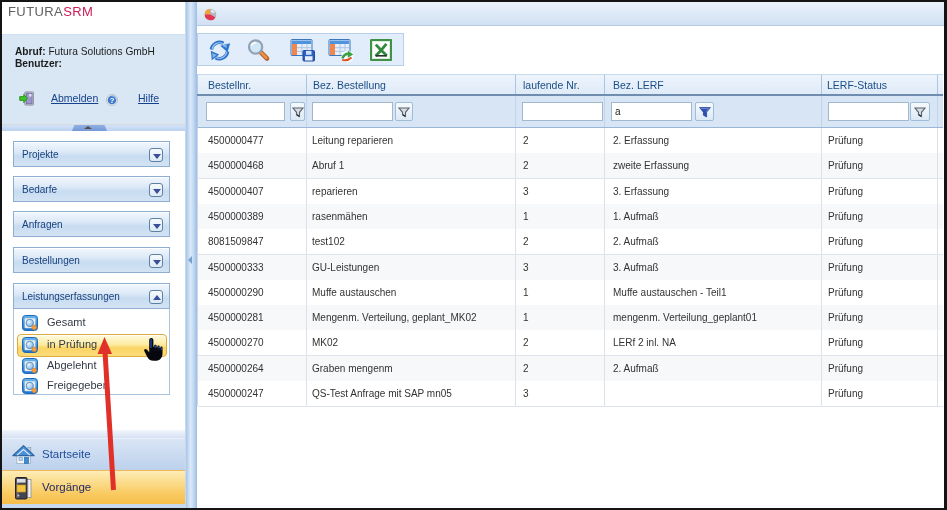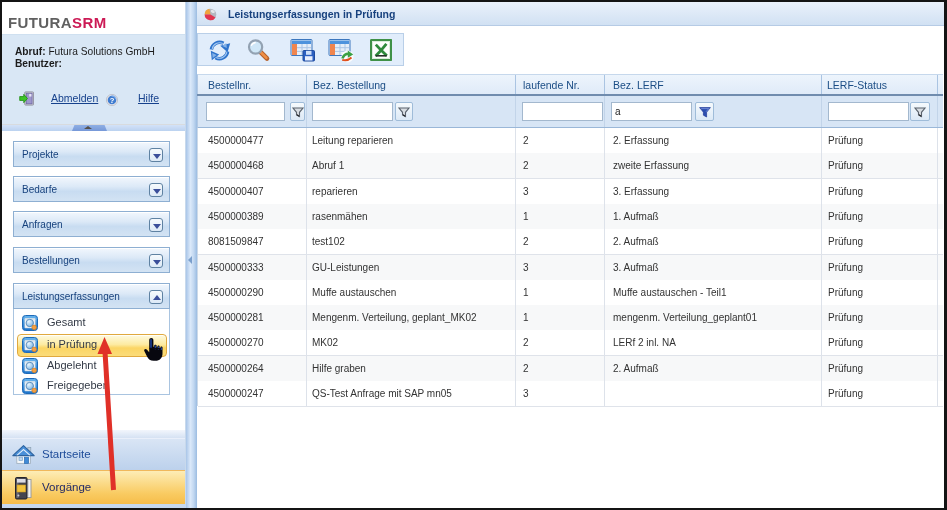--- a/index.html
+++ b/index.html
@@ -3,21 +3,21 @@
 <meta charset="utf-8">
 <style>
 * { margin:0; padding:0; box-sizing:border-box; }
 html,body { width:947px; height:510px; overflow:hidden; }
 body { font-family:"Liberation Sans", sans-serif; position:relative; background:#fff; }
 .abs { position:absolute; }
 #border { position:absolute; left:0; top:0; width:947px; height:510px; border:2px solid #141414; border-right-width:3px; z-index:90; pointer-events:none; }
 
 
 #logoband { left:2px; top:2px; width:183px; height:32px; background:#fff; }
-#logotx { left:6px; top:12px; font-size:15px; font-weight:bold; letter-spacing:0.4px; color:#606060; }
+#logotx { left:6px; top:2px; font-size:13px; font-weight:normal; letter-spacing:0.4px; color:#606060; }
 #logotx .srm { color:#cc1a55; }
 #info { left:2px; top:34px; width:183px; height:90px; background:#d9e7f5; border-top:1px solid #cfe0f0; }
 #info .l1 { position:absolute; left:13px; top:11px; font-size:10.2px; color:#1c1c1c; }
 #info .l2 { position:absolute; left:13px; top:23px; font-size:10.2px; font-weight:bold; color:#1c1c1c; }
 .link { position:absolute; color:#16418c; text-decoration:underline; font-size:10.5px;padding-left:18px; }
 #divbar { left:2px; top:124px; width:183px; height:7px; background:linear-gradient(#d3e2f8,#bbd2f0); border-top:1px solid #d8dbde; }
 #divtab { left:72px; top:125px; width:35px; height:6px; background:linear-gradient(#8fafe4,#7698d8); clip-path:polygon(7% 0, 93% 0, 100% 100%, 0 100%); }
 #divtab:after { content:""; position:absolute; left:12px; top:1px; border-left:4px solid transparent; border-right:4px solid transparent; border-bottom:3.5px solid #55504a; }
 
 .accbtn { left:13px; width:157px; height:26px; background:linear-gradient(#f2f7fd,#dcE9f7 40%,#c8dcf1 60%,#d3e3f3); border:1px solid #8eafd2; box-shadow:inset 0 1px 0 #fff; }
@@ -237,21 +237,20 @@
   <div id="splarrow" class="abs"></div>
 
   <div id="contentbg" class="abs"></div>
   <div id="titlebar" class="abs">
     <span id="icSphere" class="abs" style="left:7px; top:5px;"><svg width="13" height="13" viewBox="0 0 13 13">
 <circle cx="6.5" cy="6.5" r="5.8" fill="#b4b8c2"></circle>
 <path d="M6.5 6.5 L0.7 6.5 A5.8 5.8 0 0 1 5.5 0.8 Z" fill="#f0a33c"></path>
 <path d="M6.5 6.5 L0.7 6.5 A5.8 5.8 0 0 0 11.5 9.4 Z" fill="#e23550"></path>
 <ellipse cx="8.8" cy="3.4" rx="2.1" ry="1.4" fill="rgba(255,255,255,0.65)" transform="rotate(28 8.8 3.4)"></ellipse>
 </svg></span>
-    <span class="t">Leistungserfassungen in Prüfung</span>
   </div>
   <div id="toolbar" class="abs">
     <span id="icRefresh" class="abs" style="left:9px; top:4px;"><svg width="25" height="25" viewBox="0 0 25 25">
 <path d="M4.4 11.5 A 8.3 8.3 0 0 1 16.5 5.2" fill="none" stroke="#2f74cc" stroke-width="3.5"></path>
 <path d="M5.2 10.8 A 7.4 7.4 0 0 1 15.8 5.6" fill="none" stroke="#a5c8f0" stroke-width="1.1"></path>
 <polygon points="20.5,14.2 13.2,7.8 23.2,5.2 " fill="#2f74cc"></polygon>
 <polygon points="19.8,10 15.4,8.1 19.3,5.1" fill="#85b3e8"></polygon>
 <path d="M20.6 13.5 A 8.3 8.3 0 0 1 8.5 19.8" fill="none" stroke="#2f74cc" stroke-width="3.5"></path>
 <path d="M19.8 14.2 A 7.4 7.4 0 0 1 9.2 19.4" fill="none" stroke="#a5c8f0" stroke-width="1.1"></path>
 <polygon points="3.8,12.8 12.2,16.5 4.8,22.3" fill="#2f74cc"></polygon>
@@ -449,21 +448,21 @@
       <span class="cell" style="left:415px">LERf 2 inl. NA</span>
       <span class="cell" style="left:630px">Prüfung</span>
       <span class="vline" style="left:108px"></span>
       <span class="vline" style="left:317px"></span>
       <span class="vline" style="left:406px"></span>
       <span class="vline" style="left:623px"></span>
       <span class="vline" style="left:739px"></span>
     </div>
     <div class="row alt" style="top:228px">
       <span class="cell" style="left:10px">4500000264</span>
-      <span class="cell" style="left:114px">Hilfe graben</span>
+      <span class="cell" style="left:114px">Graben mengenm</span>
       <span class="cell" style="left:325px">2</span>
       <span class="cell" style="left:415px">2. Aufmaß</span>
       <span class="cell" style="left:630px">Prüfung</span>
       <span class="vline" style="left:108px"></span>
       <span class="vline" style="left:317px"></span>
       <span class="vline" style="left:406px"></span>
       <span class="vline" style="left:623px"></span>
       <span class="vline" style="left:739px"></span>
     </div>
     <div class="row " style="top:253px">

